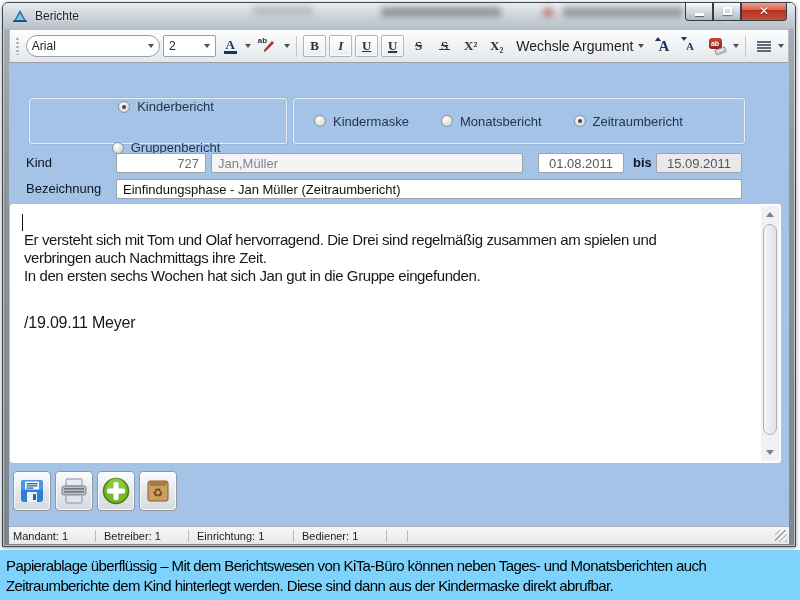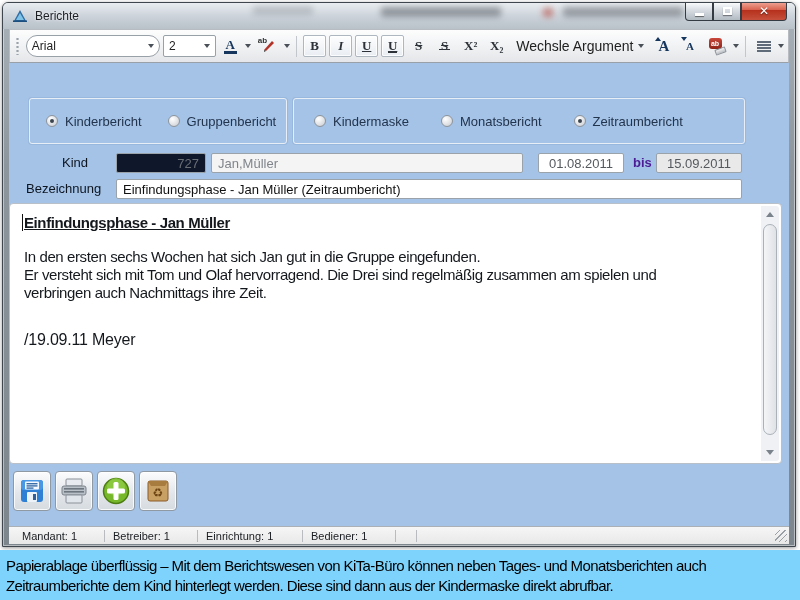--- a/index.html
+++ b/index.html
@@ -86,35 +86,35 @@
   .afont .tickdn { border-bottom:none; border-top:4px solid #17365d; }
   .spell-icon { position:relative; width:18px; height:16px; }
   .spell-blob { position:absolute; left:0; top:0; width:13px; height:11px; background:linear-gradient(#c9473a,#8e2318); border-radius:3px; color:#fff; font-size:7px; font-weight:bold; font-family:"Liberation Sans",sans-serif; display:flex; align-items:center; justify-content:center; }
   .spell-eraser { position:absolute; right:0; bottom:0; width:11px; height:6px; background:linear-gradient(#f2f2f2,#b9bec4); border:1px solid #8a9098; border-radius:1px; transform:rotate(-20deg); }
   .align-icon { width:14px; height:11px; background:repeating-linear-gradient(180deg,#5f6b78 0 2px,transparent 2px 3px); }
   .tb-right { margin-left:auto; display:flex; align-items:center; gap:3px; }
 
   
   .content { position:relative; flex:1 1 auto; background:#a4c3e7; }
   .groupbox { position:absolute; top:35px; height:46px; border:1px solid #e8eef5; border-radius:3px; box-shadow:0 0 0 1px rgba(120,150,190,.25); display:flex; align-items:center; }
-  .gb1 { left:20px; width:258px; padding-left:16px; gap:26px; }
+  .gb1 { left:20px; width:258px; padding-left:16px; gap:26px;flex-direction:column; }
   .gb2 { left:284px; width:452px; padding-left:20px; gap:32px; }
   .radio-item { display:flex; align-items:center; gap:7px; }
   .radio-circle { width:12px; height:12px; border-radius:50%; background:radial-gradient(circle at 35% 30%,#ffffff,#d7dade 70%,#b9bec4); border:1px solid #8d949c; position:relative; flex:0 0 12px; }
   .radio-circle.checked::after { content:""; position:absolute; left:3px; top:3px; width:4px; height:4px; border-radius:50%; background:#3c454f; }
   .radio-label { font-size:13px; color:#23344d; }
 
   .form-label { position:absolute; font-size:13px; color:#0d1520; }
-  .lbl-kind { left:17px; top:92px;margin-left:36px; }
+  .lbl-kind { left:17px; top:92px; }
   .lbl-bez { left:17px; top:118px; }
   .field { position:absolute; height:20px; border:1px solid #9aa2aa; border-radius:2px; font-size:13px; display:flex; align-items:center; padding:0 6px; }
-  .f-id { left:107px; top:90px; width:90px; background:#0f172a; color:#6a6f75; justify-content:flex-end; }
+  .f-id { left:107px; top:90px; width:90px; background:#ffffff; color:#6a6f75; justify-content:flex-end; }
   .f-name { left:202px; top:90px; width:312px; background:#f4f4f4; color:#80858b; }
   .f-date1 { left:529px; top:90px; width:86px; background:#ffffff; color:#55595e; justify-content:center; }
-  .lbl-bis { left:624px; top:92px; font-weight:bold; color:#4c1d95; }
+  .lbl-bis { left:624px; top:92px; font-weight:bold; color:#0f172a; }
   .f-date2 { left:647px; top:90px; width:86px; background:#e9e9e9; color:#55595e; justify-content:center; }
   .f-bez { left:107px; top:116px; width:626px; background:#fff; color:#111; }
 
   
   .editor { position:absolute; left:0px; top:140px; width:773px; height:261px; background:#fff; border:1px solid #b9c0c8; border-radius:4px; }
   .editor-text { position:absolute; left:14px; top:10px; right:40px; bottom:8px; color:#14181d; letter-spacing:-0.4px; }
   .ed-heading { font-size:15px; font-weight:bold; text-decoration:underline; margin-bottom:17px; position:relative; }
   .text-cursor { position:absolute; left:-2px; top:0; width:1px; height:17px; background:#111; }
   .ed-para { font-size:15px; line-height:18px; max-width:672px; }
   .ed-sig { font-size:16px; margin-top:29px; letter-spacing:-0.2px; }
@@ -130,21 +130,21 @@
   .action-btn {
     position:absolute; top:408px; width:38px; height:40px; border:1px solid #8f99a3; border-radius:4px;
     background:linear-gradient(180deg,#fcfcfd,#e3e7eb 55%,#d6dbe0);
     display:flex; align-items:center; justify-content:center; box-shadow:inset 0 0 0 1px rgba(255,255,255,.8);
   }
   .ab1{left:4px;} .ab2{left:46px;} .ab3{left:88px;} .ab4{left:130px;}
 
   
   .statusbar {
     flex:0 0 18px; background:linear-gradient(180deg,#f6f6f6,#e8e8e8); border-top:1px solid #aab0b6;
-    display:flex; align-items:center; font-size:11px; color:#1a1d21; padding-left:13px; position:relative;
+    display:flex; align-items:center; font-size:11px; color:#1a1d21; padding-left:4px; position:relative;
   }
   .status-item { display:inline-block; }
   .si0{width:82px;} .si1{width:84px;} .si2{width:96px;} .si3{width:84px;}
   .ssep { width:1px; height:12px; background:#b8bcc0; margin:0 8px 0 0; }
   .resize-grip { position:absolute; right:2px; bottom:2px; width:12px; height:12px;
     background:repeating-linear-gradient(135deg,transparent 0 3px,#9aa0a6 3px 4px); }
 
   
   .caption-area { position:absolute; left:0; top:550px; width:800px; height:50px; background:#7dd3fc; }
   .caption-text { padding:6px 6px 0 6px; font-size:15px; line-height:20px; color:#000; letter-spacing:-0.6px; }
@@ -294,24 +294,23 @@
         <span class="form-label lbl-bis">bis</span>
         <div class="field f-date2">15.09.2011</div>
 
         <span class="form-label lbl-bez">Bezeichnung</span>
         <div class="field f-bez">Einfindungsphase - Jan Müller (Zeitraumbericht)</div>
 
         <div class="editor">
           <div class="editor-text">
             <div class="ed-heading">
               <span class="text-cursor"></span>
-              <span>Einfindungsphase - Jan Müller</span>
             </div>
+            <div class="ed-para">Er versteht sich mit Tom und Olaf hervorragend. Die Drei sind regelmäßig zusammen am spielen und verbringen auch Nachmittags ihre Zeit.</div>
             <div class="ed-para">In den ersten sechs Wochen hat sich Jan gut in die Gruppe eingefunden.</div>
-            <div class="ed-para">Er versteht sich mit Tom und Olaf hervorragend. Die Drei sind regelmäßig zusammen am spielen und verbringen auch Nachmittags ihre Zeit.</div>
             <div class="ed-sig">/19.09.11 Meyer</div>
           </div>
           <div class="scrollbar">
             <div class="sb-arrow sb-up">
                 <span class="sb-tri up"></span>
               </div>
             <div class="sb-thumb"></div>
             <div class="sb-arrow sb-down">
                 <span class="sb-tri down"></span>
               </div>

